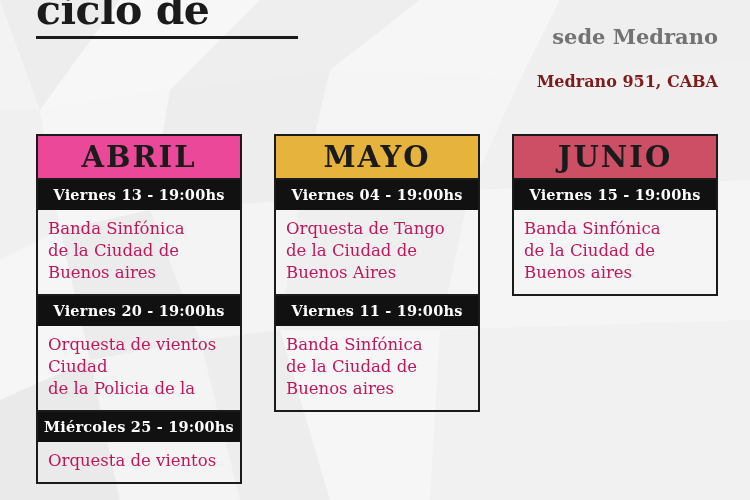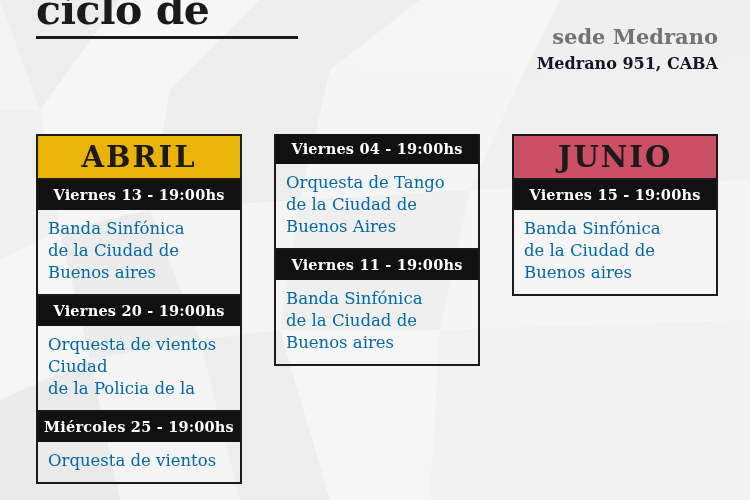--- a/index.html
+++ b/index.html
@@ -69,22 +69,22 @@
     font-weight: 700;
     font-size: 21px;
     line-height: 30px;
     color: #737373;
   }
   .venue-addr {
     font-family: "DejaVu Serif", serif;
     font-weight: 700;
     font-size: 16px;
     line-height: 20px;
-    color: #0f172a;
-    margin-top: 2px;
+    color: #7f1d1d;
+    margin-top: 20px;
   }
 
   
   .columns {
     position: absolute;
     top: 134px;
     left: 0;
     right: 0;
     display: flex;
     gap: 0;
@@ -124,21 +124,21 @@
     line-height: 30px;
     height: 30px;
     text-align: center;
     letter-spacing: 0.2px;
   }
   .event-body {
     padding: 8px 10px 10px 10px;
     font-family: "DejaVu Serif", serif;
     font-size: 16.5px;
     line-height: 22px;
-    color: #0369a1;
+    color: #be185d;
   }
   .event-body div { white-space: nowrap; }
 </style>
 </head>
 <body>
 
 <div class="bg">
   <svg viewBox="0 0 750 500" xmlns="http://www.w3.org/2000/svg">
     <rect x="0" y="0" width="750" height="500" fill="#f3f3f3"></rect>
     <polygon points="0,0 120,0 40,110" fill="#ededed"></polygon>
@@ -172,21 +172,21 @@
       <div class="title-rule"></div>
     </div>
     <div class="venue-block">
       <div class="venue-name">sede Medrano</div>
       <div class="venue-addr">Medrano 951, CABA</div>
     </div>
   </div>
 
   <div class="columns" id="columns">
       <div class="column">
-        <div class="month-head" style="background: #eab308;">ABRIL</div>
+        <div class="month-head" style="background: #ec4899;">ABRIL</div>
         <div class="event">
           <div class="event-date">Viernes 13 - 19:00hs</div>
           <div class="event-body">
             <div>Banda Sinfónica</div>
             <div>de la Ciudad de</div>
             <div>Buenos aires</div>
           </div>
         </div>
         <div class="event">
           <div class="event-date">Viernes 20 - 19:00hs</div>
@@ -197,20 +197,21 @@
           </div>
         </div>
         <div class="event">
           <div class="event-date">Miércoles 25 - 19:00hs</div>
           <div class="event-body">
             <div>Orquesta de vientos</div>
           </div>
         </div>
       </div>
       <div class="column">
+        <div class="month-head" style="background: rgb(230, 180, 60);">MAYO</div>
         <div class="event">
           <div class="event-date">Viernes 04 - 19:00hs</div>
           <div class="event-body">
             <div>Orquesta de Tango</div>
             <div>de la Ciudad de</div>
             <div>Buenos Aires</div>
           </div>
         </div>
         <div class="event">
           <div class="event-date">Viernes 11 - 19:00hs</div>

